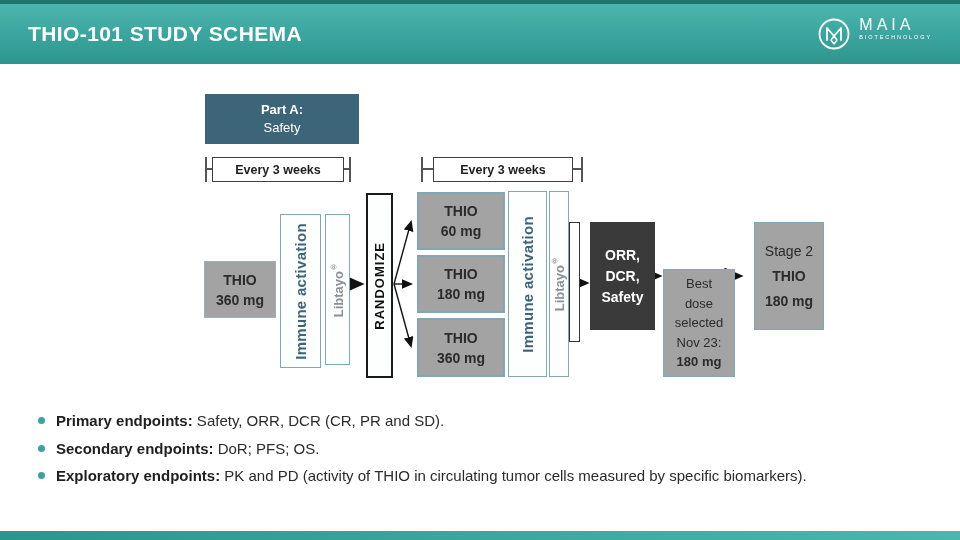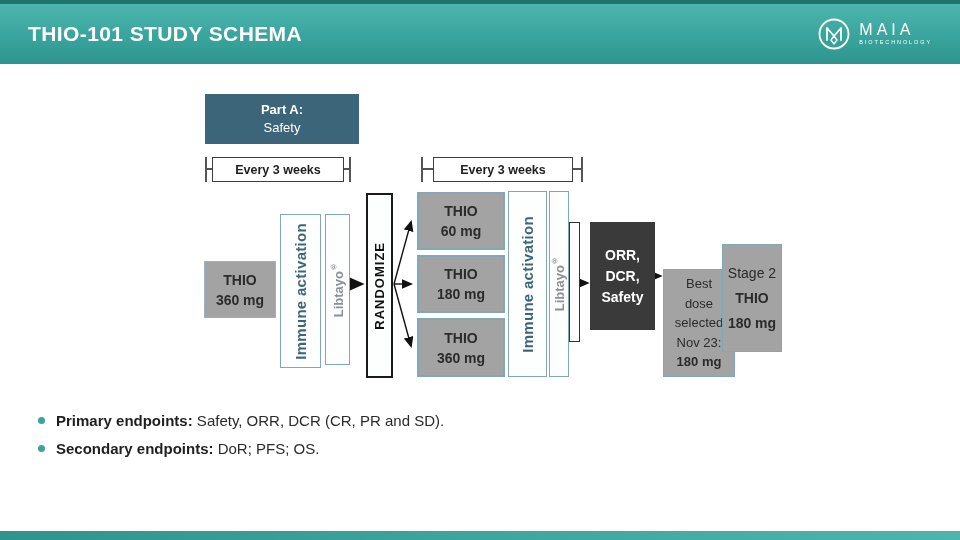--- a/index.html
+++ b/index.html
@@ -13,21 +13,21 @@
     position:absolute;left:0;top:0;width:960px;height:64px;
     background:linear-gradient(180deg,#4cb6ae 0%,#39a49d 55%,#2e958e 100%);
     border-top:4px solid #1f746d;
     box-sizing:border-box;
     display:flex;align-items:center;justify-content:space-between;
   }
   .slide-title{
     color:#ffffff;font-size:21px;font-weight:700;letter-spacing:.4px;
     padding-left:28px;
   }
-  .logo{display:flex;align-items:center;gap:8px;padding-right:28px;}
+  .logo{display:flex;align-items:flex-start;gap:8px;padding-right:28px;}
   .logo-text .logo-name{color:#fff;font-size:16px;font-weight:500;letter-spacing:4px;line-height:16px;}
   .logo-text .logo-sub{color:#fff;font-size:5.5px;font-weight:400;letter-spacing:1.9px;line-height:8px;}
   
   .part-box{
     position:absolute;top:94px;height:50px;background:#3d6579;
     color:#fff;display:flex;flex-direction:column;align-items:center;justify-content:center;
     font-size:13px;line-height:18px;box-sizing:border-box;
   }
   .part-box .b{font-weight:700;}
   #part-a{left:205px;width:154px;}
@@ -68,21 +68,21 @@
   #collector{position:absolute;left:569px;top:222px;width:11px;height:120px;
     background:#fff;border:1.5px solid #333;box-sizing:border-box;z-index:2;}
   
   #outcome-box{
     position:absolute;left:590px;top:222px;width:65px;height:108px;background:#3a3a3a;
     color:#fff;display:flex;flex-direction:column;align-items:center;justify-content:center;
     font-weight:700;font-size:14px;line-height:21px;text-align:left;z-index:2;
   }
   #best-box{left:663px;top:222px;width:72px;height:108px;font-size:13px;line-height:19.5px;margin-top:47px;}
   #best-box .b{font-weight:700;}
-  #stage-box{left:722px;top:222px;width:60px;height:108px;font-size:14px;line-height:25px;margin-top:22px;}
+  #stage-box{left:754px;top:222px;width:70px;height:108px;font-size:14px;line-height:25px;}
   #stage-box .b{font-weight:700;}
   
   #flow-arrows{position:absolute;left:0;top:0;width:960px;height:540px;z-index:1;pointer-events:none;}
   
   .bullets{position:absolute;left:38px;top:412px;width:900px;}
   .bullet-row{display:flex;align-items:flex-start;margin-bottom:10.5px;font-size:15px;color:#2b2b2b;line-height:17px;}
   .bullet-dot{width:7px;height:7px;border-radius:50%;background:#3aa39d;margin:5px 11px 0 0;flex:0 0 auto;}
   .bullet-row .lbl{font-weight:700;color:#1f1f1f;white-space:pre;}
   
   .page-num{position:absolute;right:26px;top:508px;font-size:12.5px;color:#9a9a9a;}
@@ -199,18 +199,22 @@
 
   <div class="bullets">
     <div class="bullet-row">
       <span class="bullet-dot"></span>
       <span><span class="lbl">Primary endpoints:</span><span> Safety, ORR, DCR (CR, PR and SD).</span></span>
     </div>
     <div class="bullet-row">
       <span class="bullet-dot"></span>
       <span><span class="lbl">Secondary endpoints:</span><span> DoR; PFS; OS.</span></span>
     </div>
+    <div class="bullet-row">
+      <span class="bullet-dot"></span>
+      <span><span class="lbl">Exploratory endpoints:</span><span> PK and PD (activity of THIO in circulating tumor cells measured by specific biomarkers).</span></span>
+    </div>
   </div>
 
   <div class="page-num">4</div>
   <div class="bottom-bar"></div>
 
 </div>
 
 </body></html>

